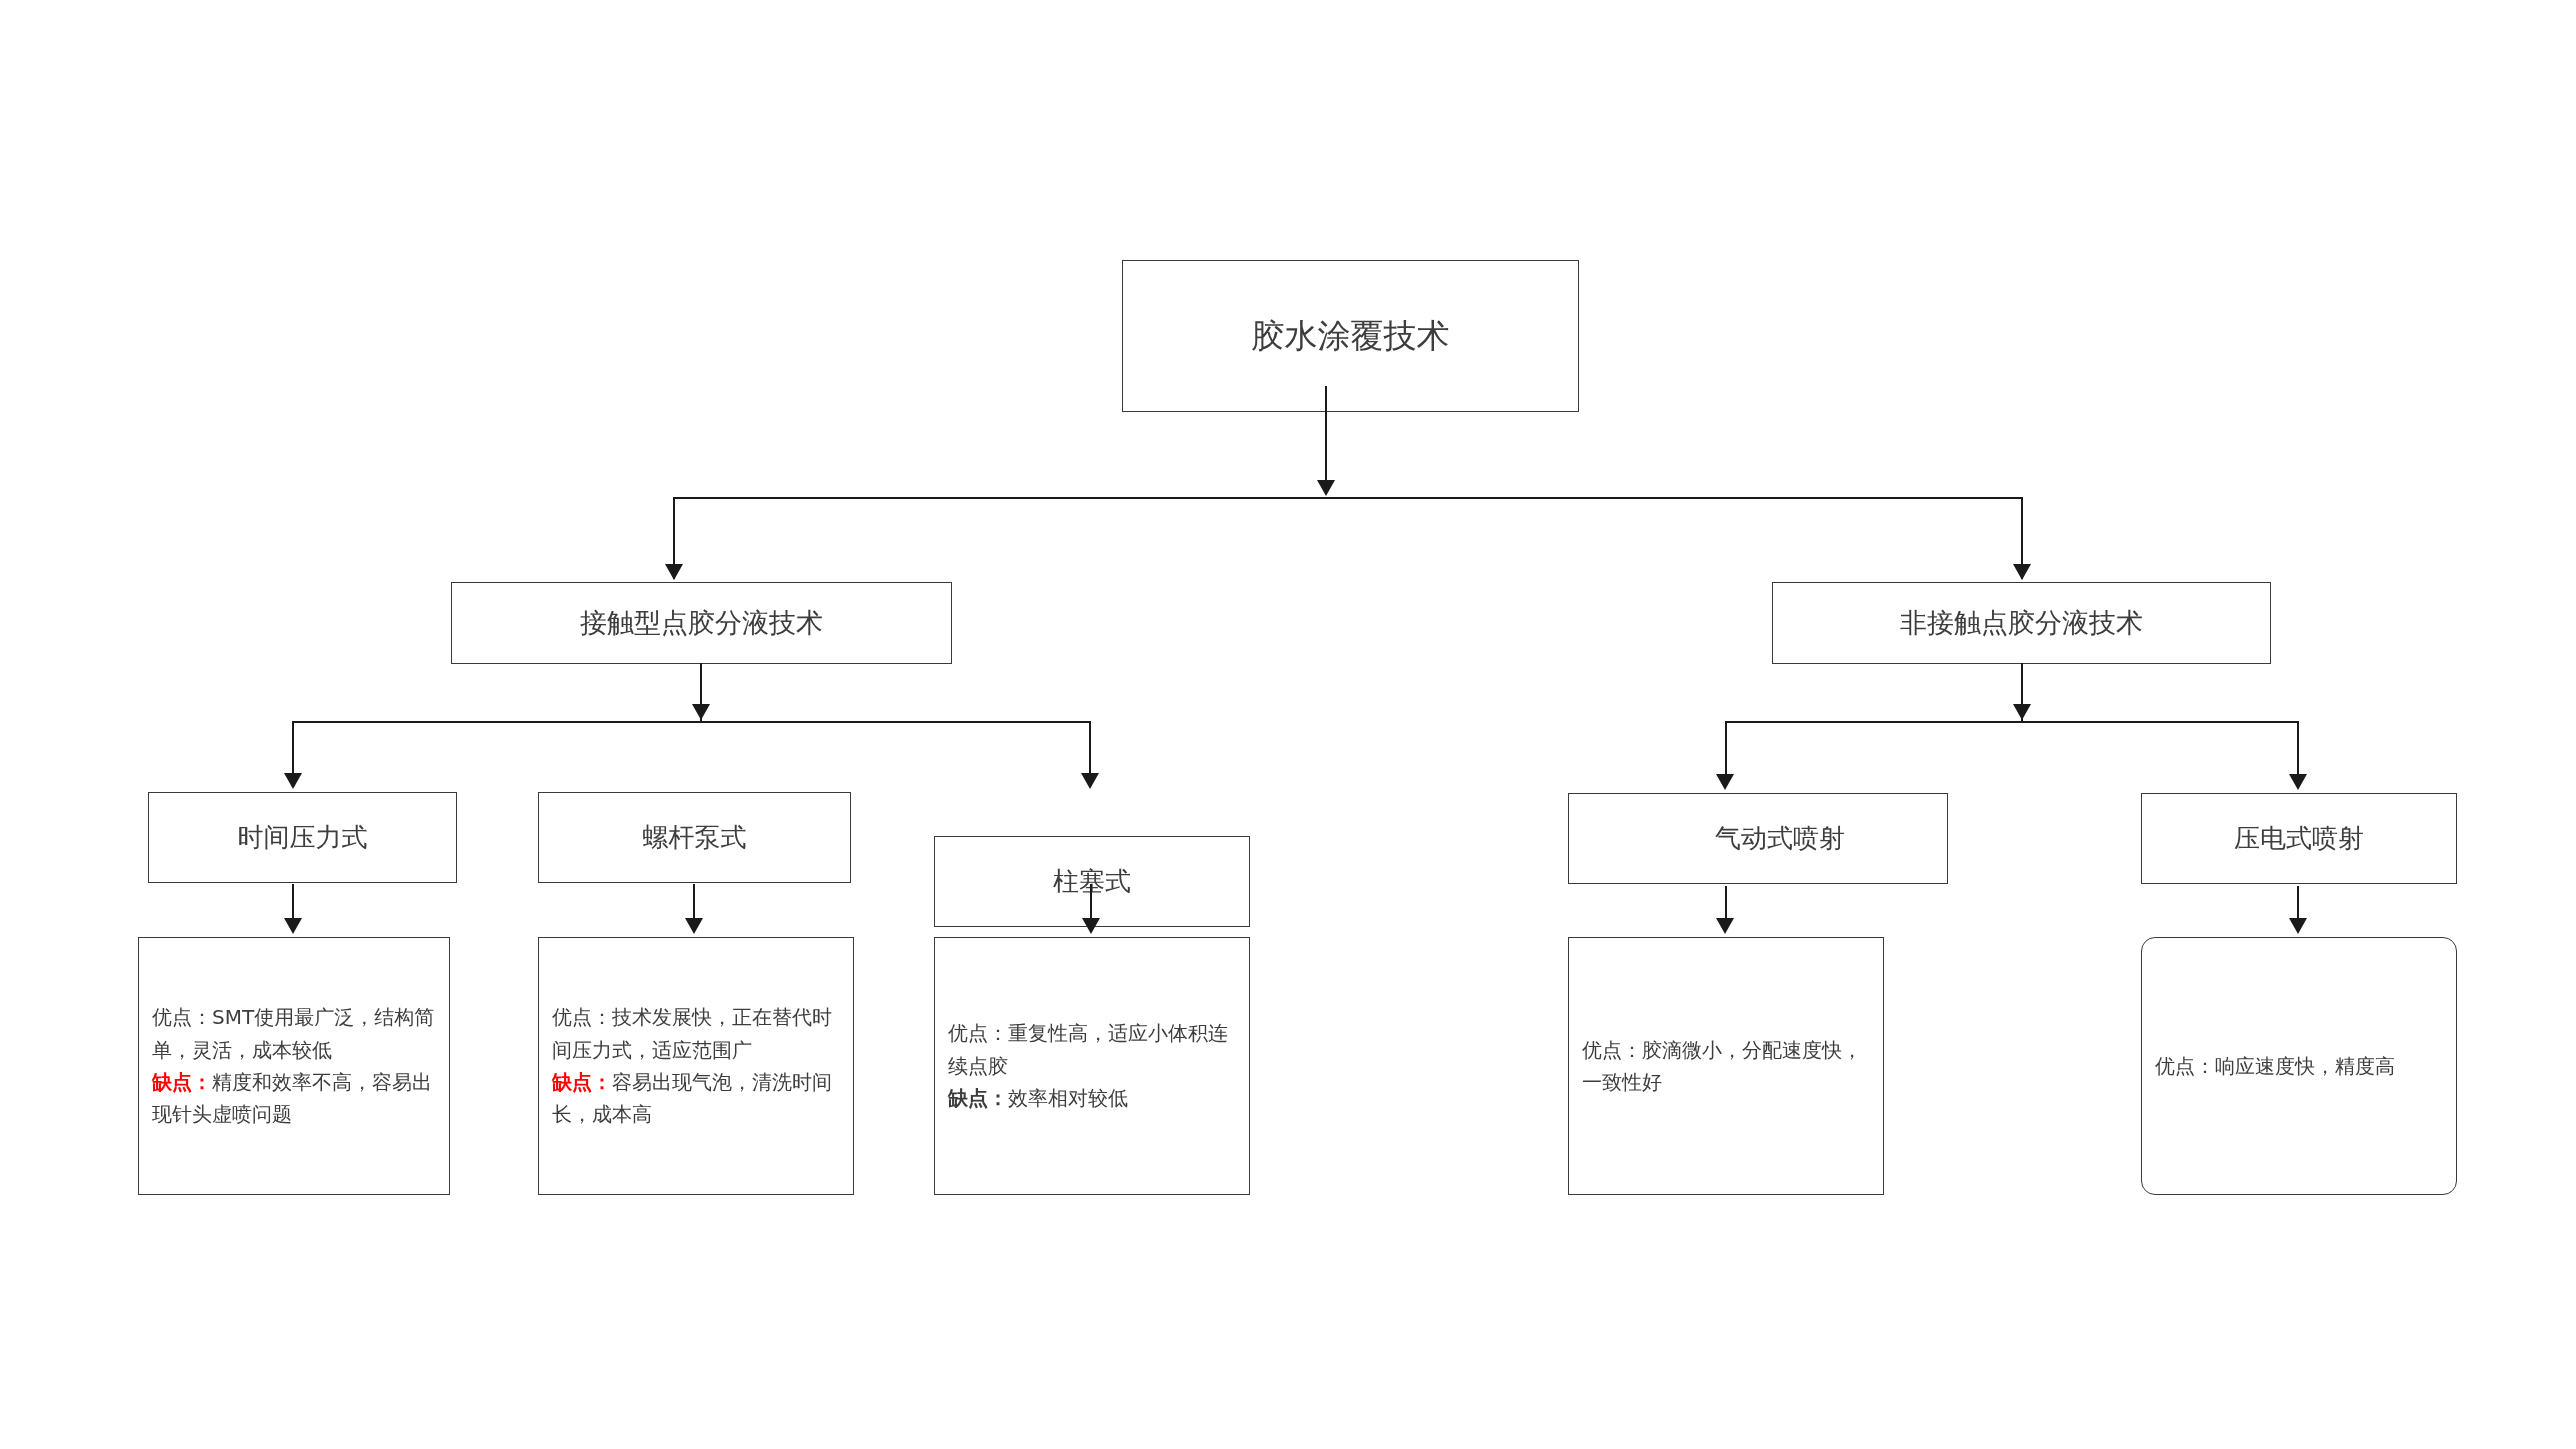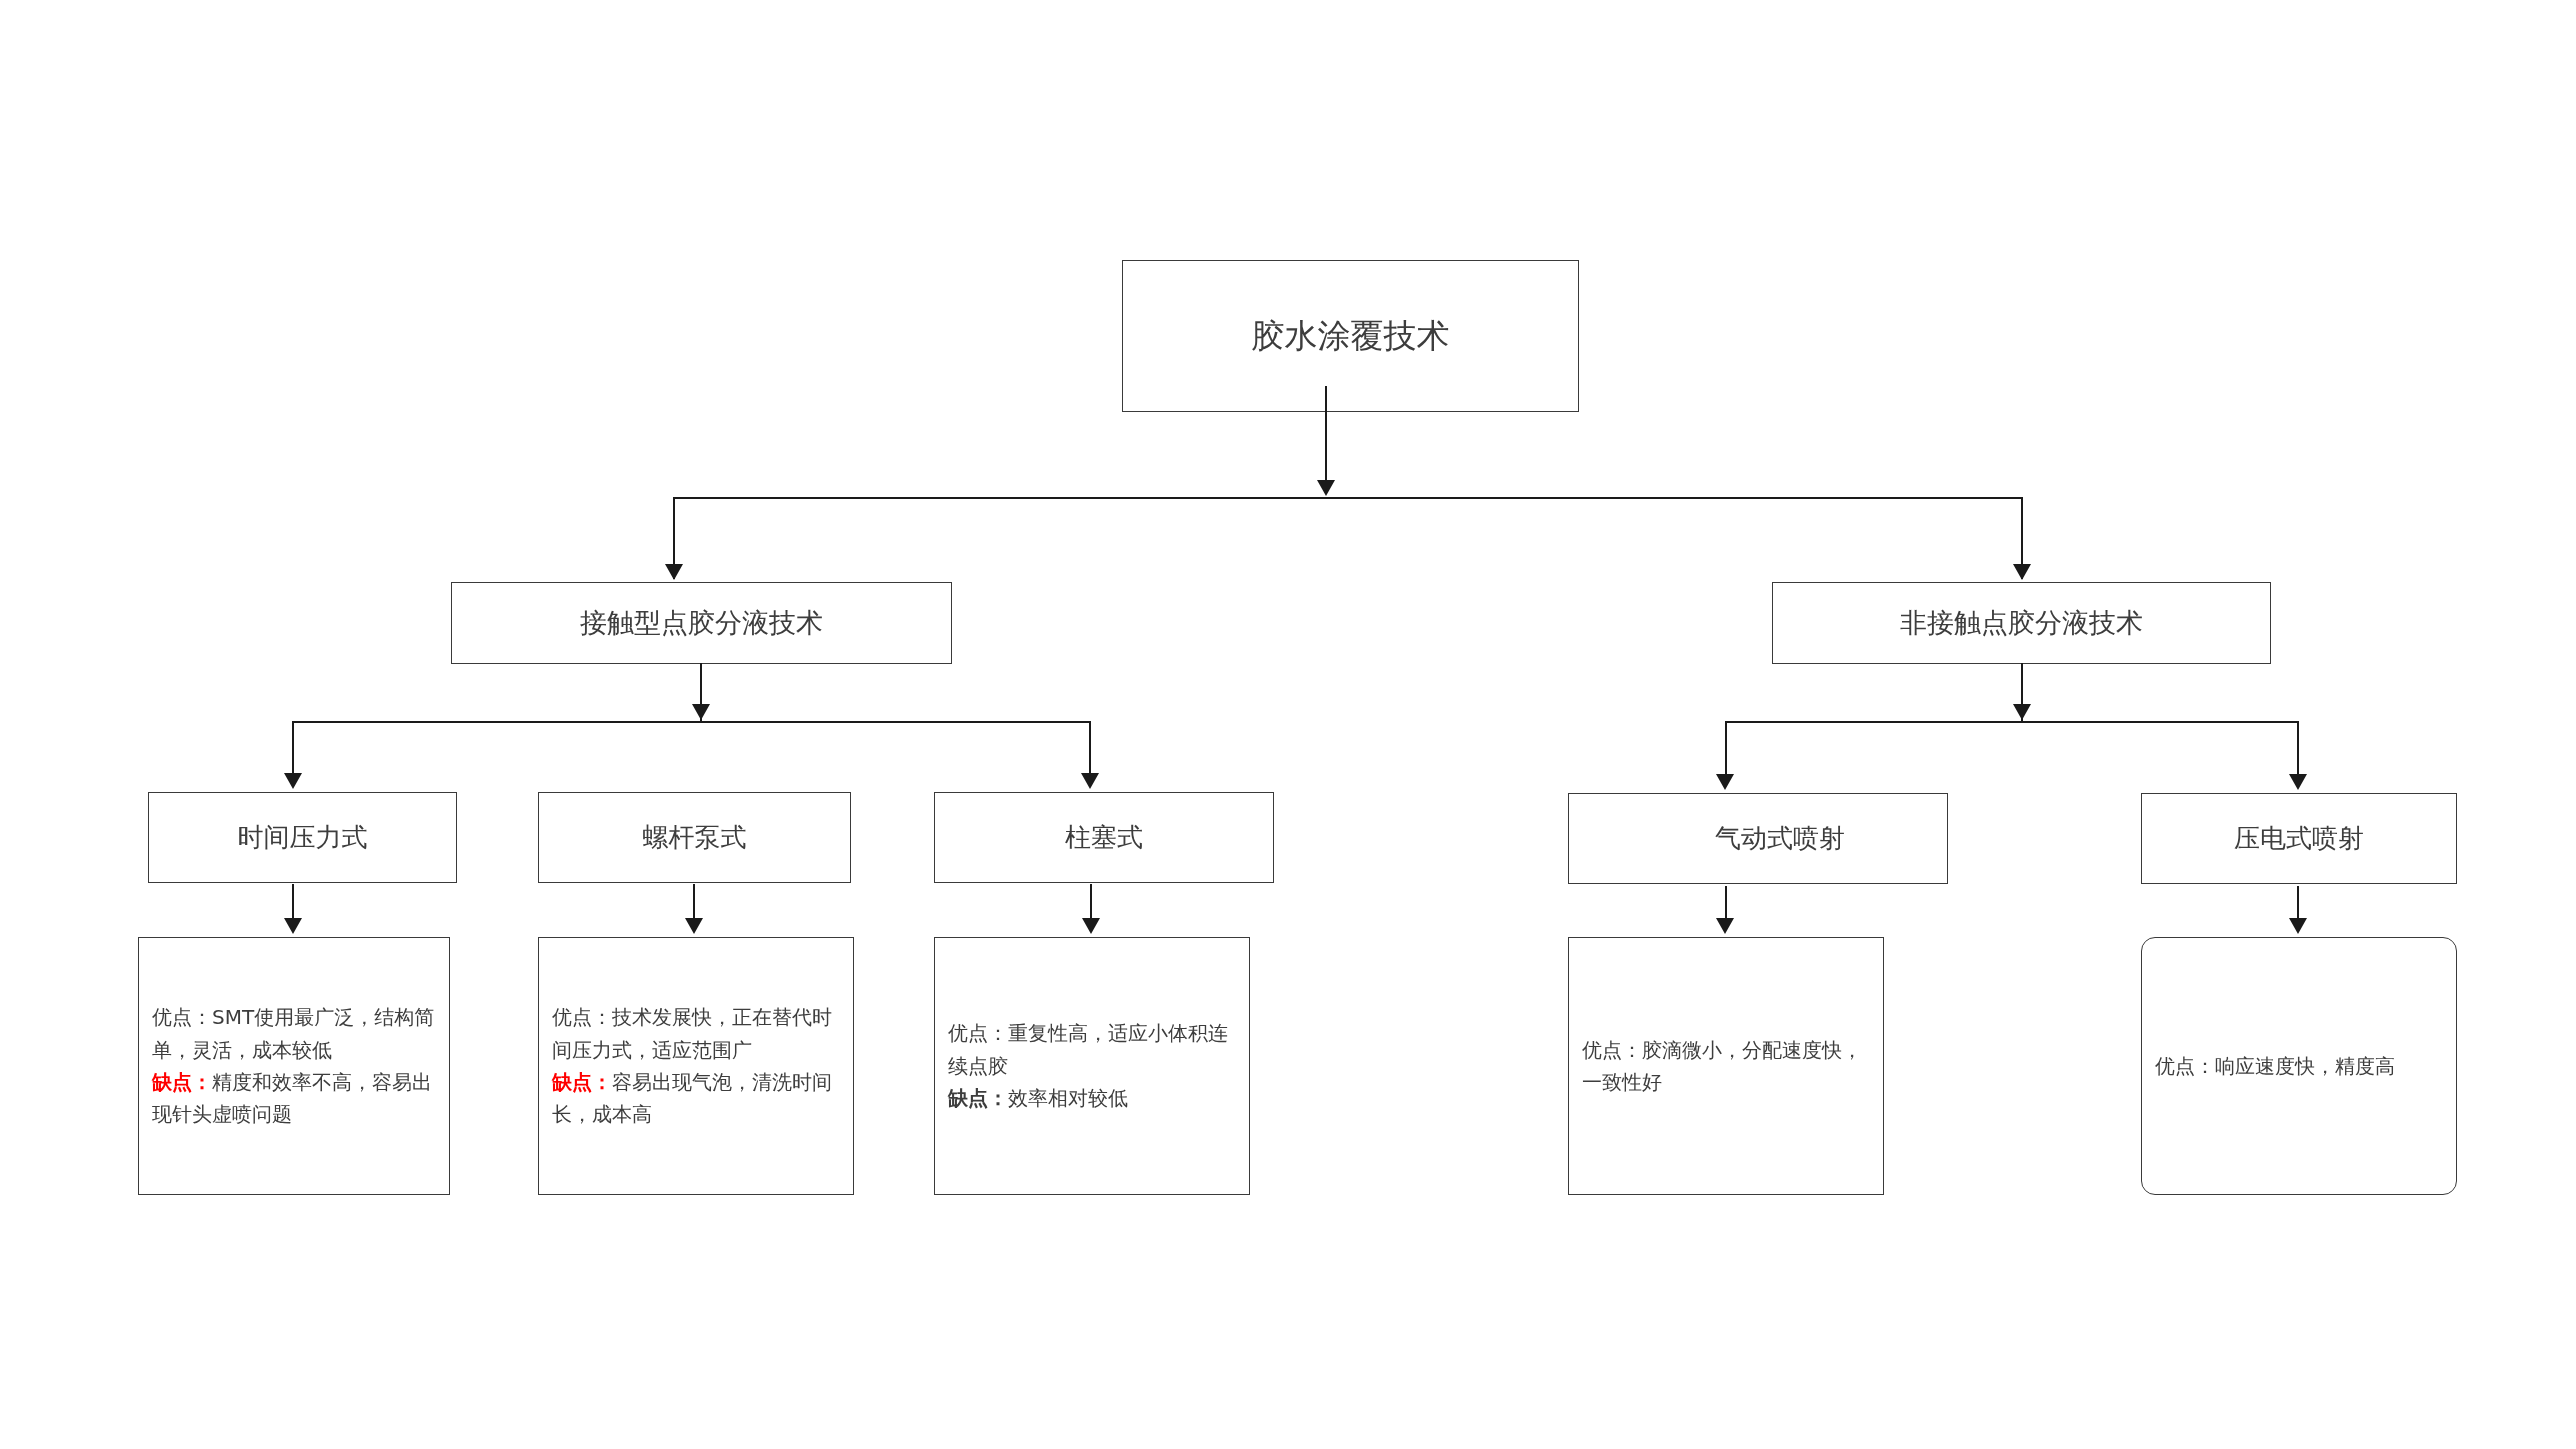--- a/index.html
+++ b/index.html
@@ -14,21 +14,21 @@
   
   .n-root{left:1098px;top:260px;width:457px;height:152px;font-size:33px;margin-left:24px;}
   
   .n-l2{height:82px;font-size:27px;}
   .n-l2a{left:451px;top:582px;width:501px;}
   .n-l2b{left:1772px;top:582px;width:499px;}
   
   .n-l3{height:91px;font-size:26px;}
   .n-l3a{left:139px;top:792px;width:309px;margin-left:9px;}
   .n-l3b{left:538px;top:792px;width:313px;}
-  .n-l3c{left:934px;top:792px;width:340px;}
+  .n-l3c{left:934px;top:836px;width:316px;}
   .n-l3d{left:1568px;top:793px;width:380px;padding-left:44px;}
   .n-l3e{left:2141px;top:793px;width:316px;align-items:center;}
 
   
   .detail{position:absolute;box-sizing:border-box;background:#ffffff;
           border:1.9px solid #3a3a3a;display:flex;align-items:center;
           color:#3d3d3d;font-size:20px;line-height:1.62;padding:0 10.3px 0 13px;}
   .detail .txt{width:100%;}
   .d1{left:138px;top:937px;width:312px;height:258px;}
   .d2{left:538px;top:937px;width:316px;height:258px;}

